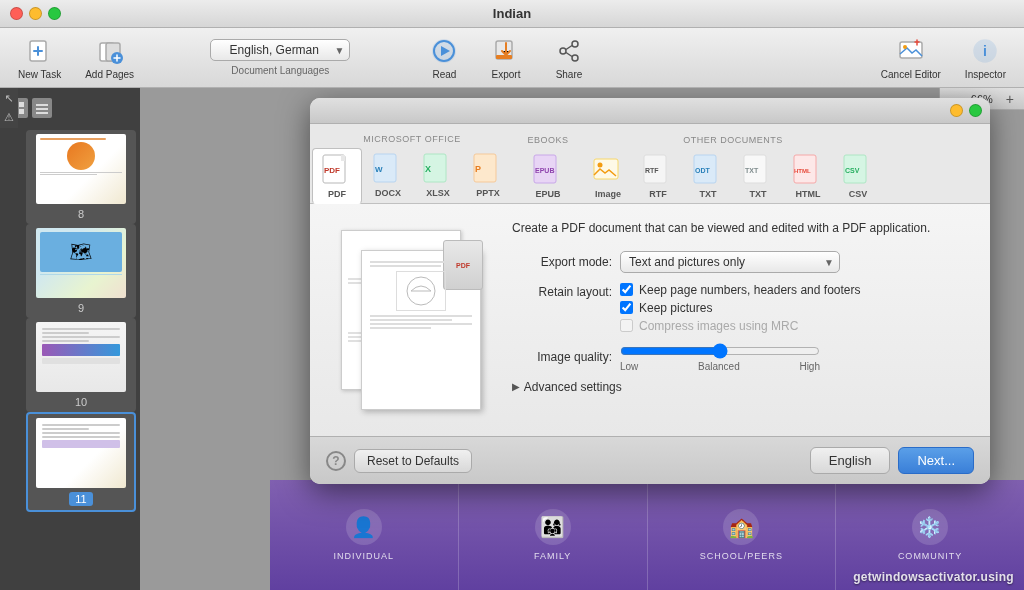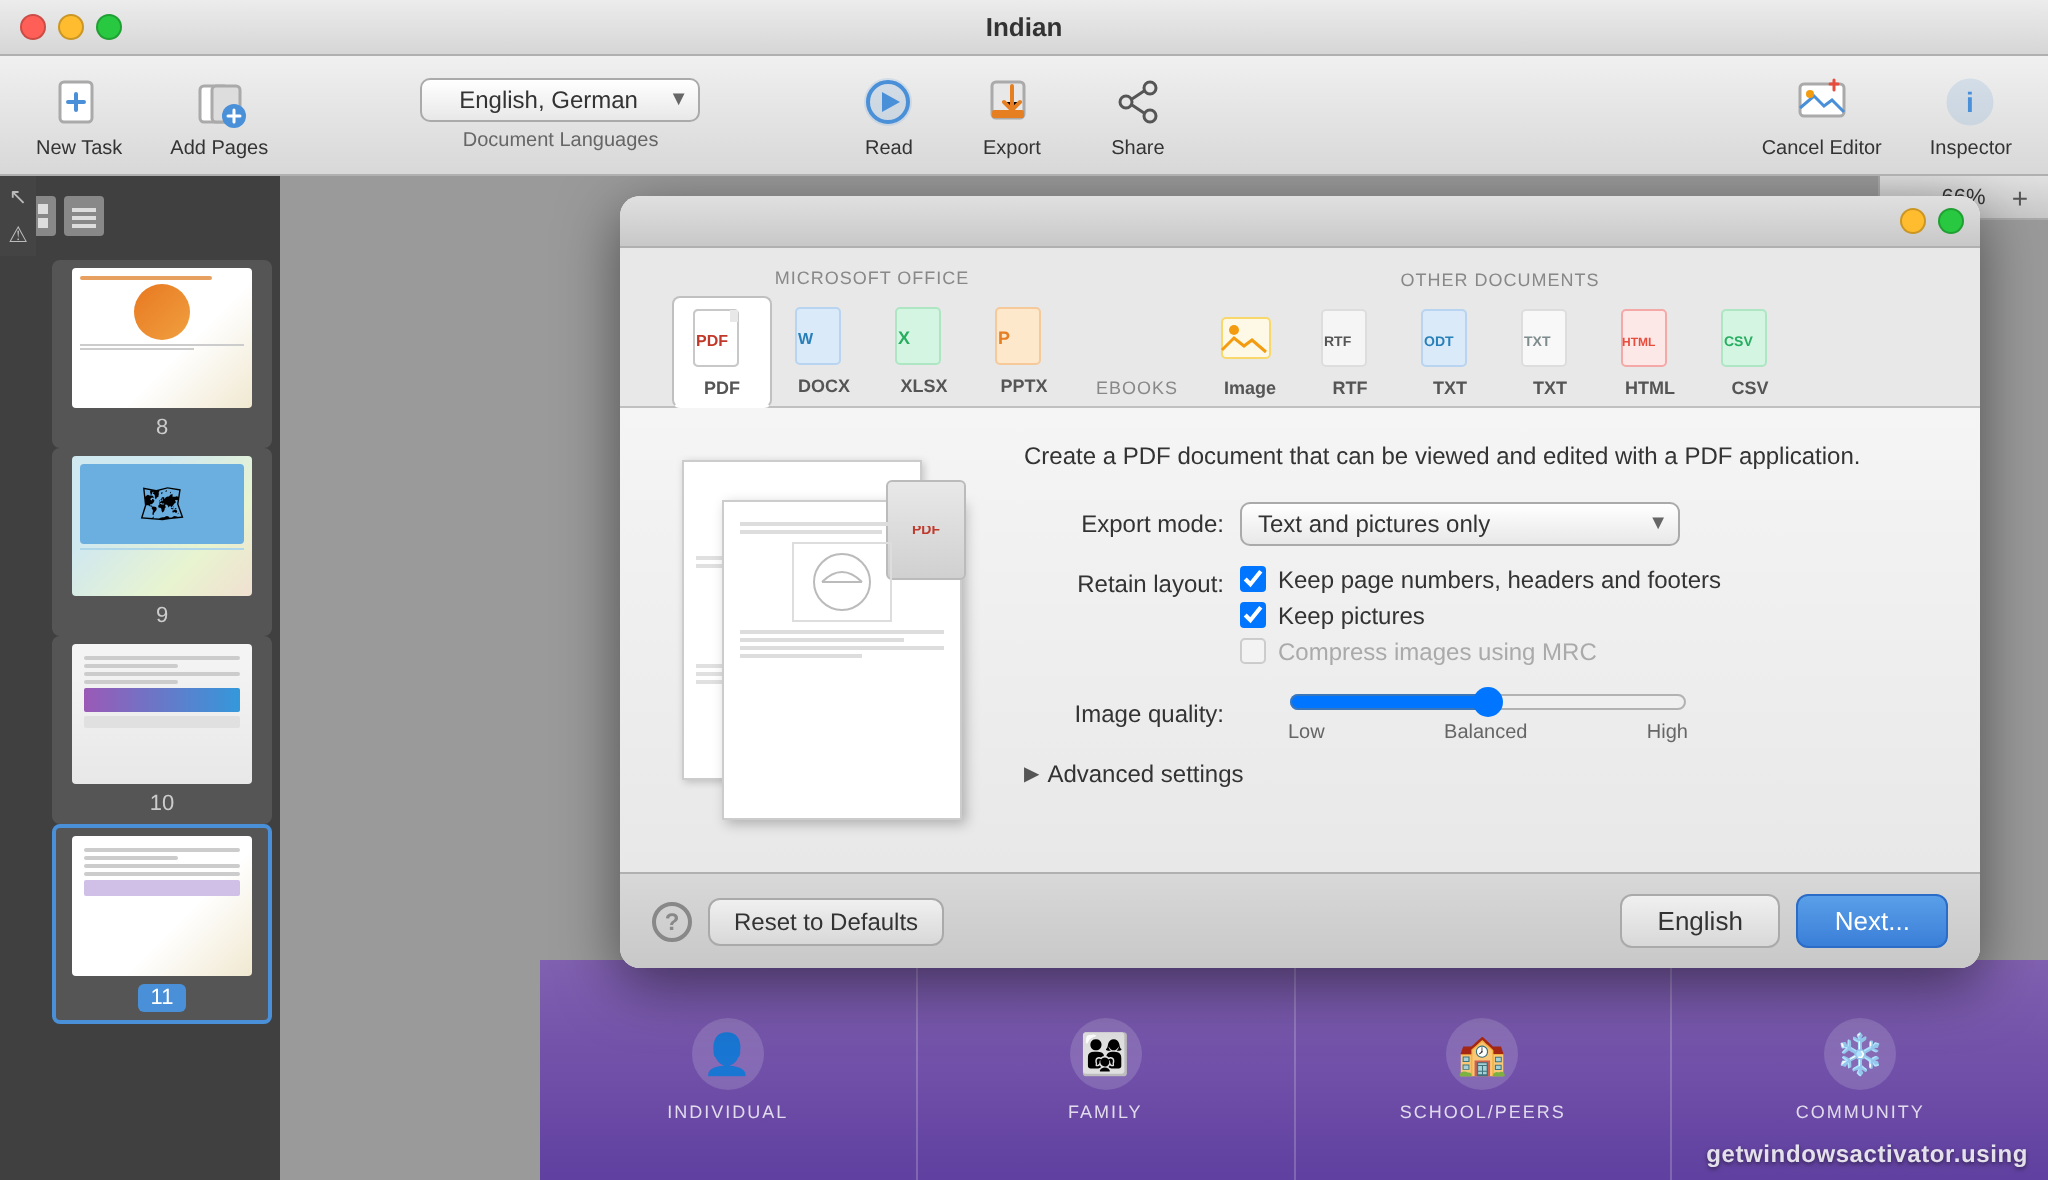--- a/index.html
+++ b/index.html
@@ -197,21 +197,21 @@
     }
     .dialog-tb-min { background: #febc2e; }
     .dialog-tb-max { background: #28c840; }
 
     
     .format-tabs {
       background: #e8e8e8;
       border-bottom: 1px solid #c0c0c0;
       display: flex;
       align-items: flex-end;
-      padding: 0 26px;
+      padding: 0 2px;
       padding-top: 10px;
       gap: 2px;
     }
     .format-section {
       display: flex;
       flex-direction: column;
       align-items: center;
       margin-right: 10px;
     }
     .format-section-label {
@@ -418,21 +418,20 @@
       font-size: 12px;
       color: #333;
       min-width: 100px;
       text-align: right;
       font-weight: 500;
     }
     .quality-slider-wrap {
       display: flex;
       flex-direction: column;
       gap: 2px;
-      margin-left: 24px;
     }
     .quality-slider {
       width: 200px;
       cursor: pointer;
     }
     .quality-ticks {
       display: flex;
       justify-content: space-between;
       width: 200px;
       font-size: 10px;
@@ -859,20 +858,29 @@
                 </svg>
               </div>
               <span class="format-label">PPTX</span>
             </div>
           </div>
         </div>
 
         <div class="format-section">
           <span class="format-section-label">EBOOKS</span>
           <div class="format-icons-row">
+            <div class="format-icon-btn">
+              <div class="format-icon icon-epub">
+                <svg width="32" height="36" viewBox="0 0 32 36">
+                  <rect x="2" y="2" width="22" height="28" rx="2" fill="#e8d5f5" stroke="#c8a8e8" stroke-width="1"></rect>
+                  <text x="3" y="20" font-size="7" font-weight="bold" fill="#8e44ad">EPUB</text>
+                </svg>
+              </div>
+              <span class="format-label">EPUB</span>
+            </div>
           </div>
         </div>
 
         <div class="format-section">
           <span class="format-section-label">OTHER DOCUMENTS</span>
           <div class="format-icons-row">
             <div class="format-icon-btn">
               <div class="format-icon">
                 <svg width="32" height="36" viewBox="0 0 32 36">
                   <rect x="2" y="6" width="24" height="20" rx="2" fill="#fef9e7" stroke="#f8d86a" stroke-width="1"></rect>

